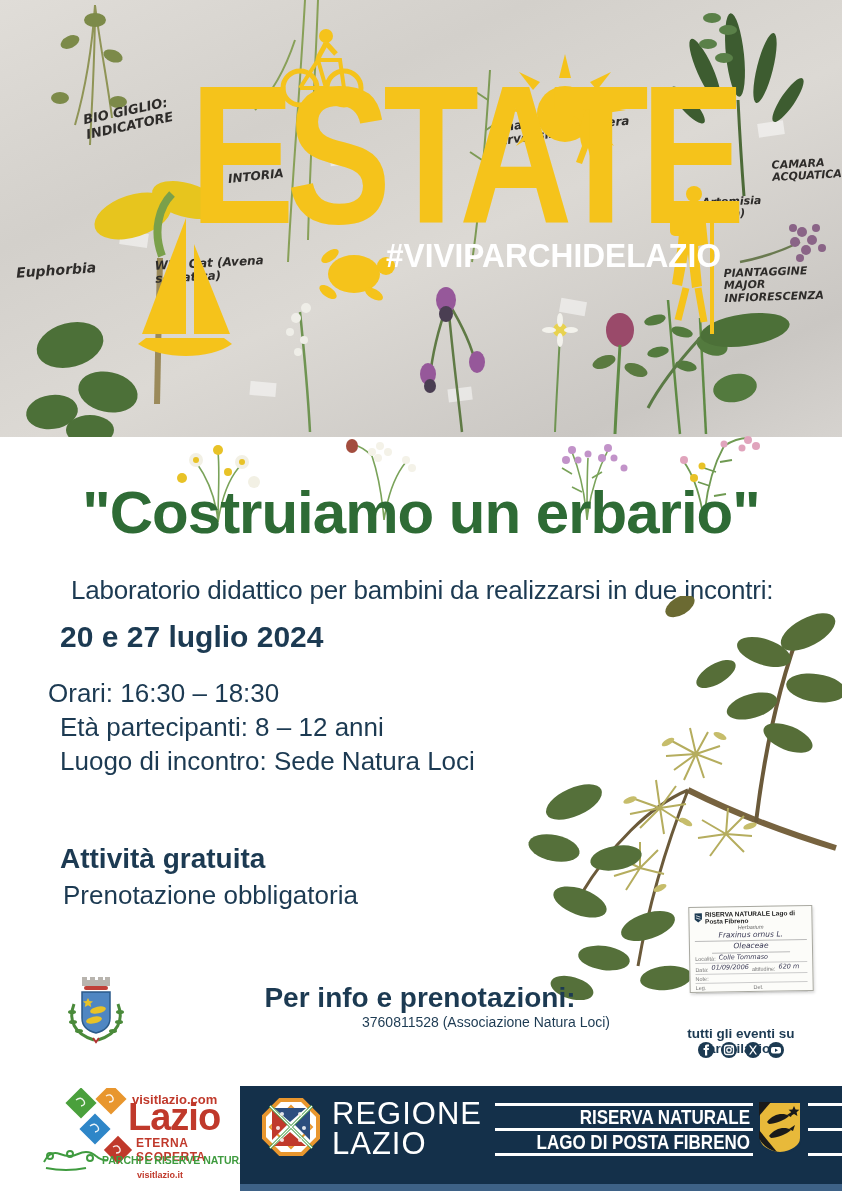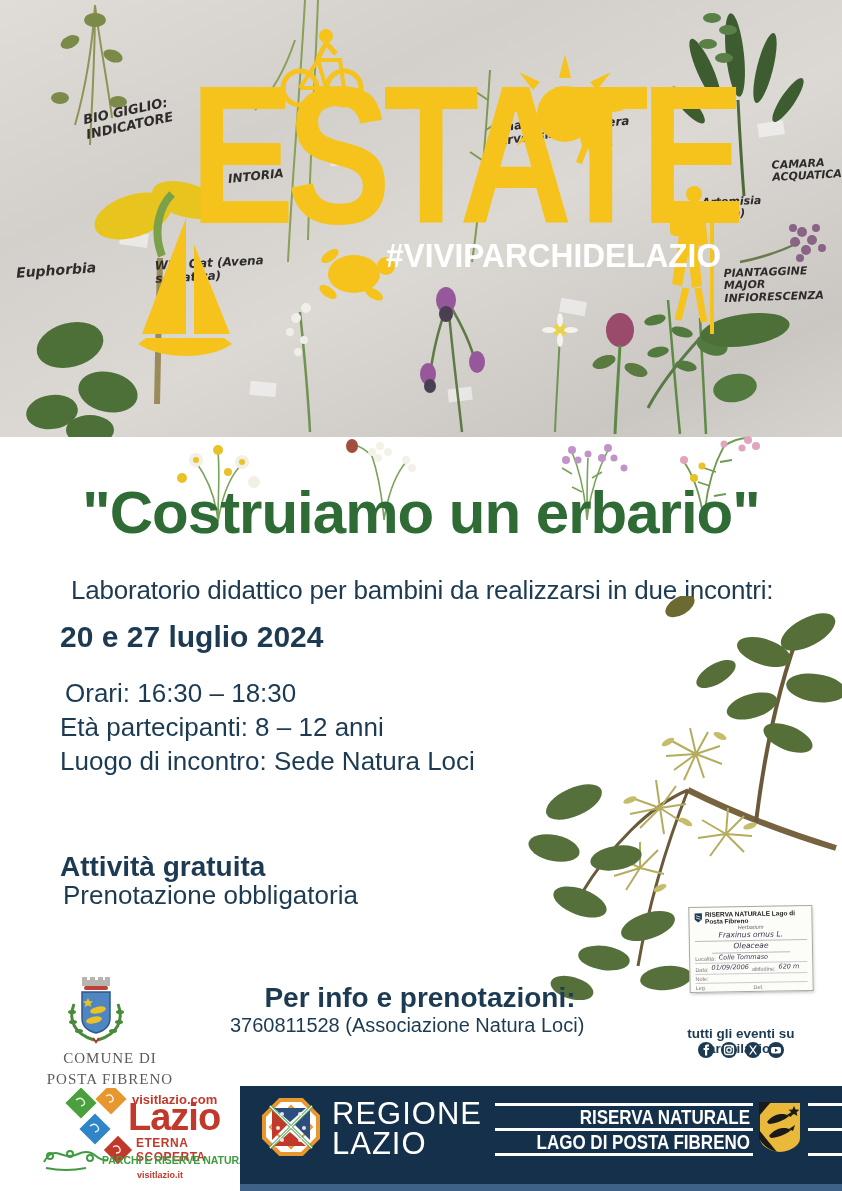--- a/index.html
+++ b/index.html
@@ -15,21 +15,21 @@
           letter-spacing:-10px;transform:scaleX(0.80);transform-origin:left top;white-space:nowrap;}
   .hashtag{font-weight:900;color:#ffffff;font-size:34px;letter-spacing:0px;
            transform:scaleX(0.93);transform-origin:left top;white-space:nowrap;}
   
   .title-green{width:842px;text-align:center;font-size:60px;font-weight:900;
                letter-spacing:-1px;color:#2E6B35;}
   .navy{color:#1C3A52;}
   .sub{font-size:26px;letter-spacing:-0.2px;margin-left:11px;}
   .dates{font-size:30px;font-weight:800;}
   .detail{font-size:26px;line-height:34px;}
-  .bold28{font-size:28px;font-weight:800;margin-top:8px;}
+  .bold28{font-size:28px;font-weight:800;}
   
   .card{width:124px;height:86px;background:#fcfcf9;border:1px solid #a8a8a0;
         box-shadow:1px 2px 3px rgba(0,0,0,0.15);padding:3px 5px;box-sizing:border-box;
         color:#333;transform:rotate(-1deg);}
   .card .hdr{font-size:6.5px;font-weight:bold;color:#222;line-height:1.1;}
   .card .sub2{font-size:5.5px;color:#666;text-align:center;font-style:italic;}
   .card .wline{font-family:"DejaVu Sans",sans-serif;font-style:italic;font-size:7.5px;
                color:#3a3a55;border-bottom:0.5px solid #bbb;text-align:center;line-height:1.35;}
   .card .fld{font-size:5.5px;color:#777;}
   .card .val{font-family:"DejaVu Sans",sans-serif;font-style:italic;font-size:6.5px;color:#3a3a55;}
@@ -317,21 +317,21 @@
     <g fill="#e8c227">
         <circle cx="30" cy="46" r="4"></circle>
         <circle cx="38" cy="34" r="3.5"></circle>
       </g>
   </svg>
   <div class="abs title-green" style="left:0;top:478px">"Costruiamo un erbario"</div>
 
   <div class="abs navy sub" style="left:60px;top:575px;width:760px">Laboratorio didattico  per bambini da realizzarsi in due incontri:</div>
   <div class="abs navy dates" style="left:60px;top:620px">20 e 27 luglio 2024</div>
 
-  <div class="abs navy detail" style="left:65px;top:676px">Orari: 16:30 – 18:30</div>
+  <div class="abs navy detail" style="left:48px;top:676px">Orari: 16:30 – 18:30</div>
   <div class="abs navy detail" style="left:60px;top:710px">Età partecipanti: 8 – 12 anni</div>
   <div class="abs navy detail" style="left:60px;top:744px">Luogo di incontro: Sede Natura Loci</div>
 
   <div class="abs navy bold28" style="left:60px;top:843px">Attività gratuita</div>
   <div class="abs navy detail" style="left:63px;top:878px">Prenotazione obbligatoria</div>
 
   <svg class="abs" style="left:520px;top:596px" width="322" height="404" viewBox="0 0 322 404">
 
     <path d="M316,252 C270,238 220,220 168,194" stroke="#77633f" stroke-width="6" fill="none"></path>
     <path d="M236,226 C244,160 258,90 282,28" stroke="#6b5a3a" stroke-width="4" fill="none"></path>
@@ -410,21 +410,21 @@
       </div>
     <div class="row">
       <span class="fld">Leg.</span>
       <span style="flex:1"></span>
       <span class="fld">Det.</span>
       <span style="flex:1"></span>
     </div>
   </div>
 
   <div class="abs navy" style="left:230px;top:982px;width:380px;text-align:center;font-size:28px;font-weight:800;">Per info e prenotazioni:</div>
-  <div class="abs navy" style="left:230px;top:1014px;width:380px;text-align:left;font-size:20px;">3760811528 (Associazione Natura Loci)</div>
+  <div class="abs navy" style="left:230px;top:1014px;width:380px;text-align:right;font-size:14px;">3760811528 (Associazione Natura Loci)</div>
 
   <div class="abs navy events-note" style="left:645px;top:1026px;width:192px;text-align:center;">tutti gli eventi su parchilazio.it</div>
   <div class="abs" style="left:645px;top:1042px;width:192px;text-align:center;">
     <span class="soc">
       <svg width="16" height="16" viewBox="0 0 16 16">
           <path d="M9.5,4.5 h1.5 V2.5 h-2 C7.6,2.5 7,3.4 7,4.6 V6 H5.5 v2 H7 v5.5 h2.2 V8 h1.6 l0.2,-2 H9.2 V4.9 C9.2,4.6 9.3,4.5 9.5,4.5 Z" fill="#fff"></path>
         </svg>
     </span>
     <span class="soc">
       <svg width="16" height="16" viewBox="0 0 16 16">
@@ -464,24 +464,20 @@
       <rect x="30" y="1" width="5" height="5" fill="#b8b4ae"></rect>
     <rect x="38" y="1" width="5" height="5" fill="#b8b4ae"></rect>
       <rect x="45" y="1" width="5" height="5" fill="#b8b4ae"></rect>
     <rect x="24" y="10" width="24" height="4" rx="2" fill="#c04038"></rect>
 
     <path d="M22,16 h28 v26 c0,8 -6,13 -14,15 c-8,-2 -14,-7 -14,-15 Z" fill="#4f86c2" stroke="#2a5a8a" stroke-width="1.5"></path>
     <polygon points="28,22 29.5,25 33,25.4 30.5,27.6 31.2,31 28,29.2 24.8,31 25.5,27.6 23,25.4 26.5,25" fill="#e8c227"></polygon>
     <ellipse cx="38" cy="34" rx="8" ry="3.4" fill="#e8c227" transform="rotate(-12 38 34)"></ellipse>
     <ellipse cx="34" cy="44" rx="8" ry="3.4" fill="#e8c227" transform="rotate(-12 34 44)"></ellipse>
   </svg>
-  <div class="abs serif-gray" style="left:20px;top:1048px;width:180px;text-align:center;font-size:15px;line-height:21px;">
-    <div>COMUNE DI</div>
-    <div>POSTA FIBRENO</div>
-  </div>
 
   <div class="abs" style="left:40px;top:1086px;width:195px;height:100px;">
     <svg class="abs" style="left:10px;top:2px" width="90" height="84" viewBox="0 0 90 84">
       <g>
         <rect x="20" y="4" width="22" height="22" fill="#4AA03C" transform="rotate(45 31 15)"></rect>
         <rect x="50" y="0" width="22" height="22" fill="#E8962E" transform="rotate(45 61 11)"></rect>
         <rect x="34" y="30" width="22" height="22" fill="#2E86C8" transform="rotate(45 45 41)"></rect>
         <rect x="58" y="52" width="20" height="20" fill="#C0392B" transform="rotate(45 68 62)"></rect>
       </g>
       <g stroke="#fff" stroke-width="1.4" fill="none" opacity="0.9">

